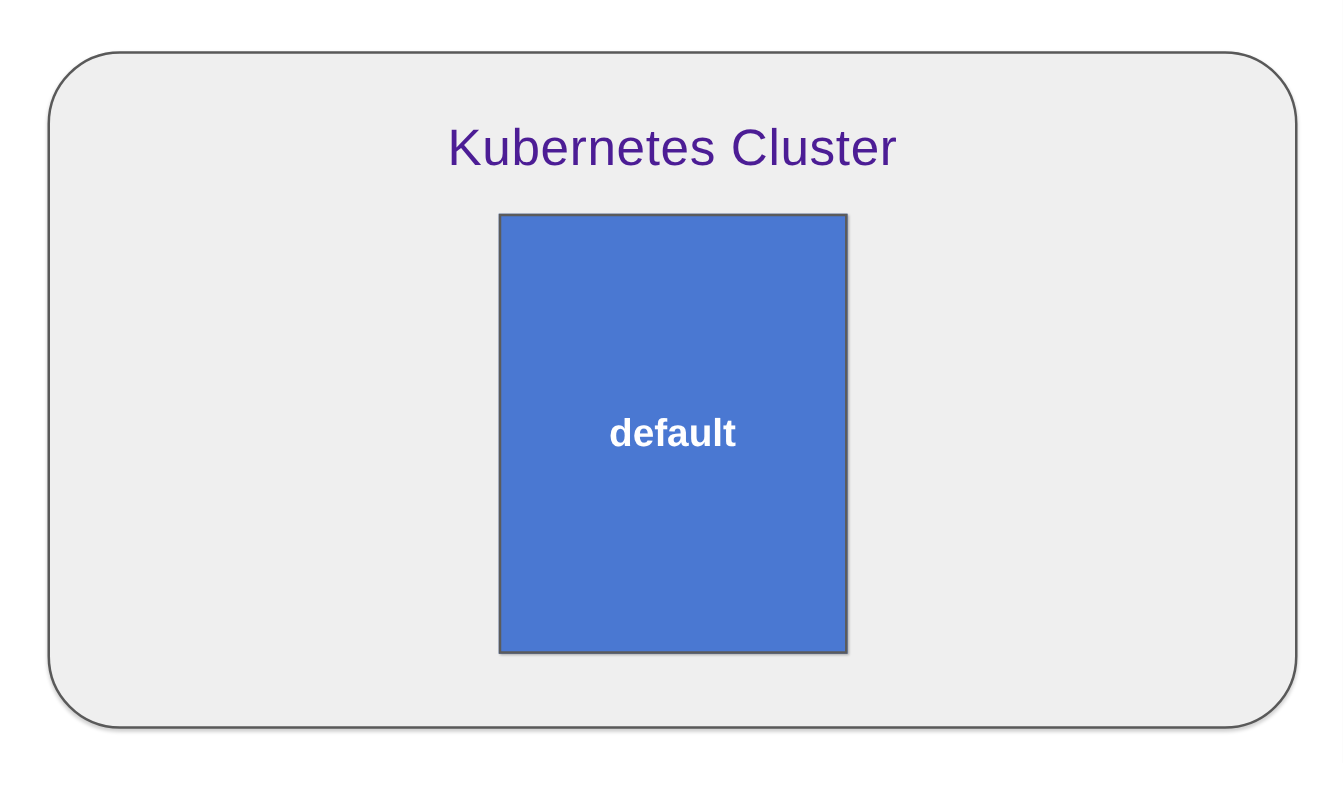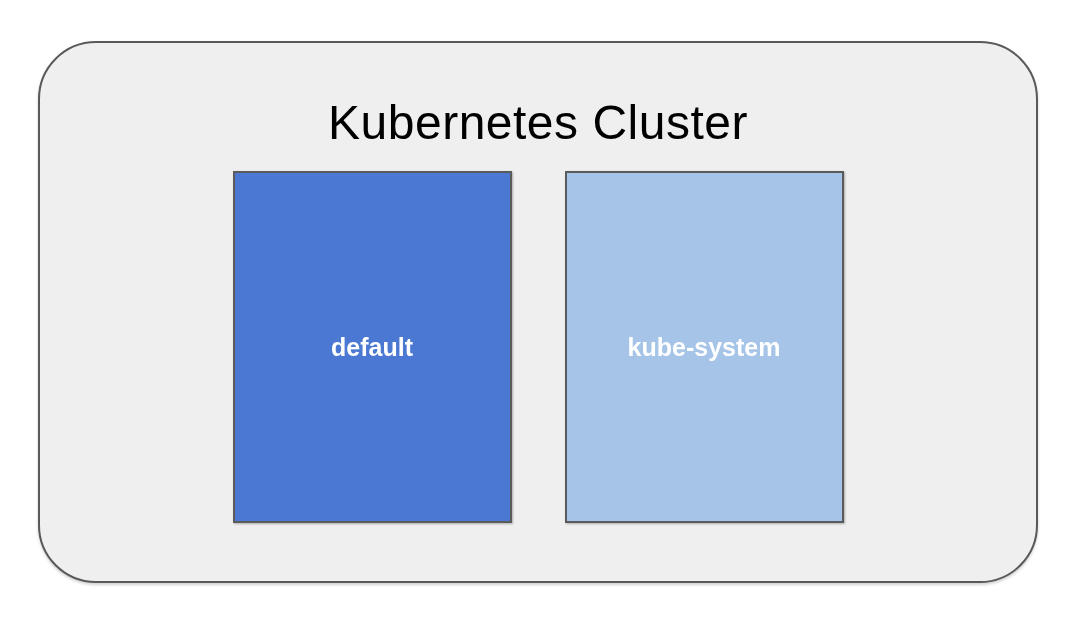--- a/index.html
+++ b/index.html
@@ -31,23 +31,23 @@
     border-radius: 58px;
     box-shadow: 0 2px 3px rgba(0,0,0,0.18);
   }
 
   .cluster-title {
     position: absolute;
     top: 52px;
     left: 0;
     width: 100%;
     text-align: center;
-    font-size: 48px;
+    font-size: 41px;
     font-weight: 400;
-    color: #000000;
+    color: #4c1d95;
     letter-spacing: 0.5px;
     white-space: nowrap;
   }
 
   .namespace-row {
     position: absolute;
     top: 128px;
     left: 0;
     width: 100%;
     height: 352px;
@@ -63,21 +63,21 @@
     height: 352px;
     box-sizing: border-box;
     border: 2px solid #5B5B5B;
     display: flex;
     align-items: center;
     justify-content: center;
     box-shadow: 1px 1px 2px rgba(0,0,0,0.28);
   }
 
   .namespace-label {
-    font-size: 25px;
+    font-size: 31px;
     font-weight: 700;
     color: #FFFFFF;
     text-align: center;
     white-space: nowrap;
   }
 </style>
 </head>
 <body>
 
 <div class="stage">
@@ -85,20 +85,17 @@
   <div class="cluster" style="background-color: rgb(239, 239, 239);">
 
     <div class="cluster-title">Kubernetes Cluster</div>
 
     <div class="namespace-row">
 
       <div class="namespace-box" style="background-color: rgb(74, 120, 210);">
         <span class="namespace-label">default</span>
       </div>
 
-      <div class="namespace-box" style="background-color: rgb(165, 196, 231);">
-        <span class="namespace-label">kube-system</span>
-      </div>
 
 
     </div>
   </div>
 </div>
 
 </body></html>

